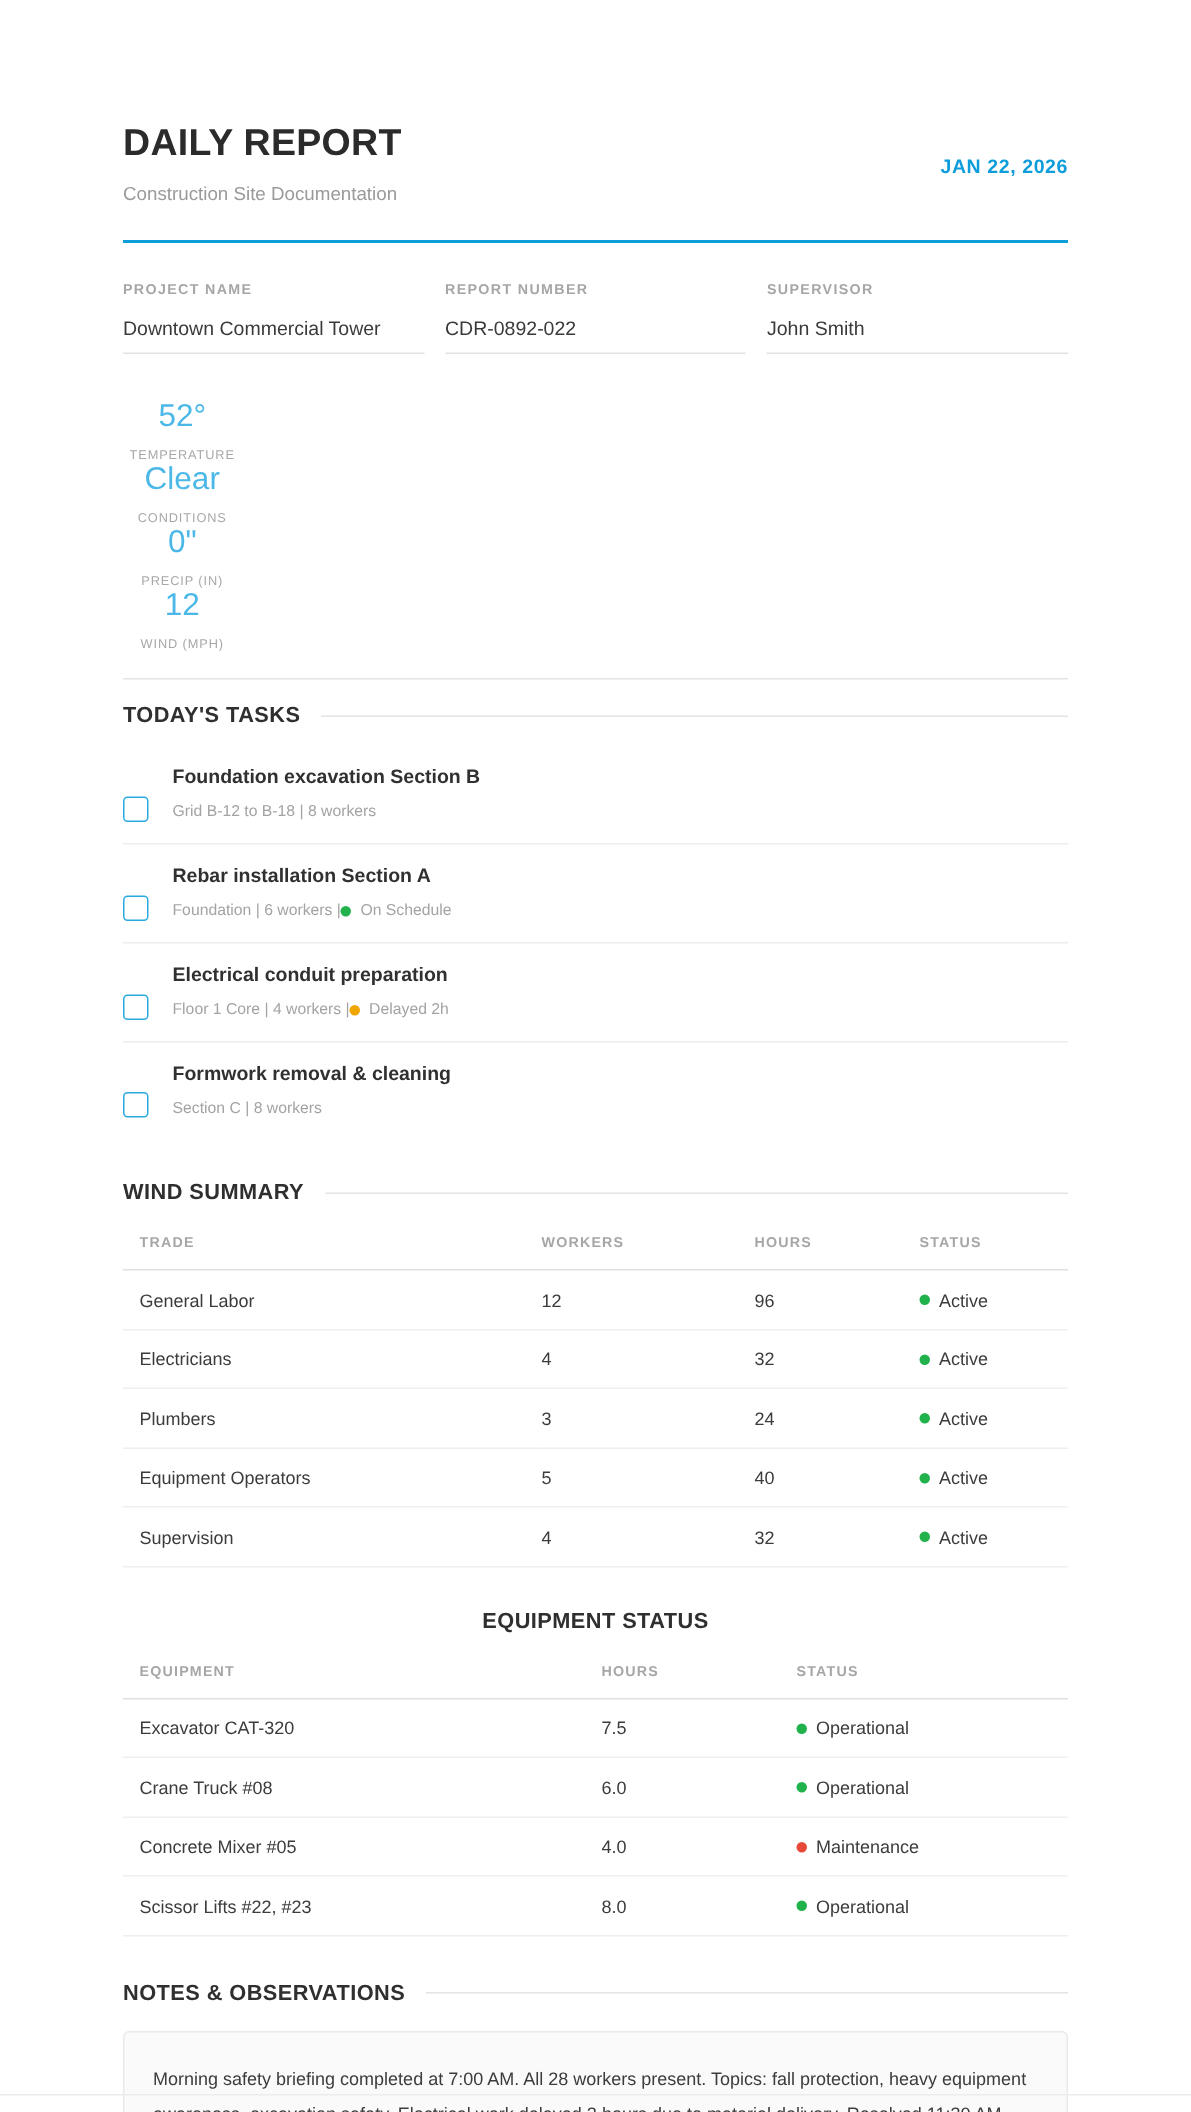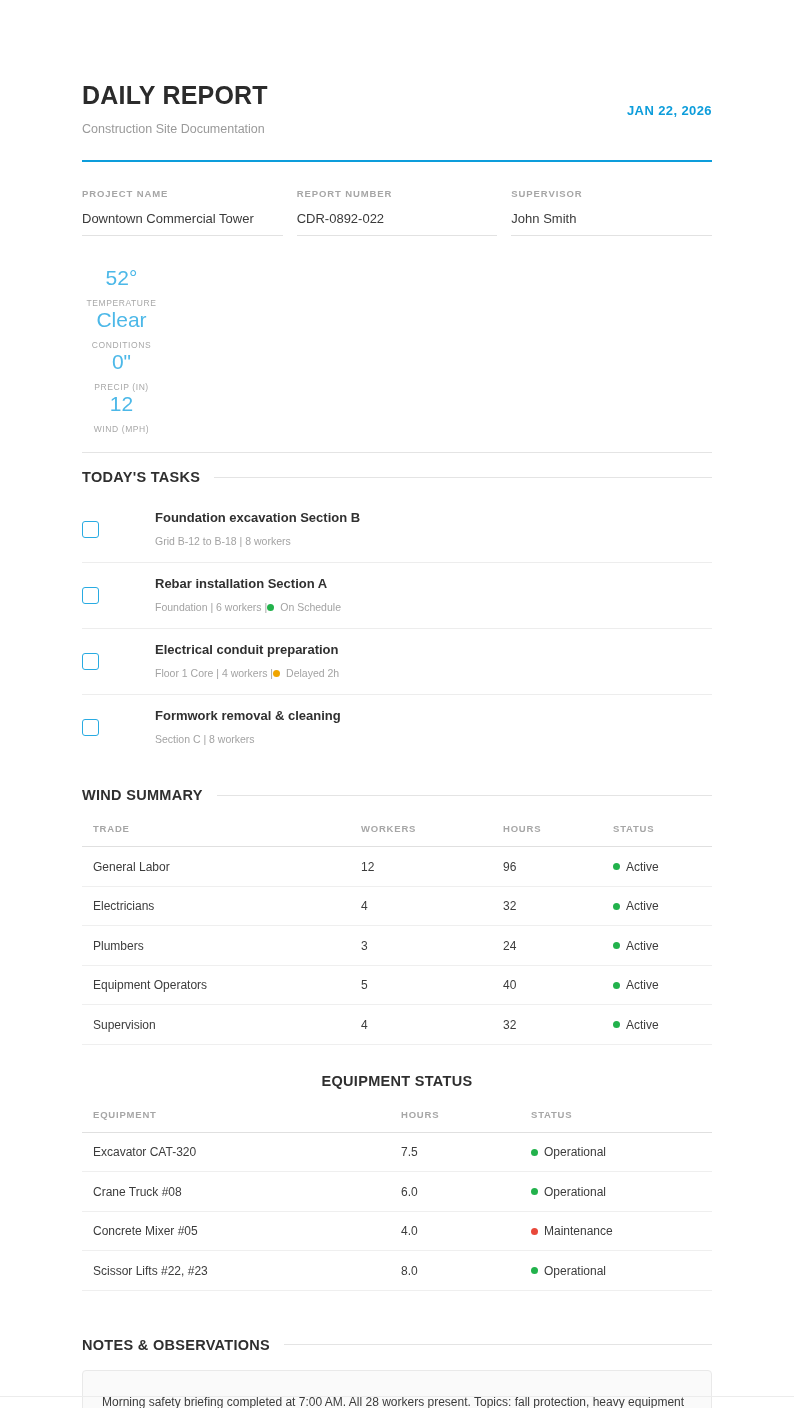--- a/index.html
+++ b/index.html
@@ -140,24 +140,23 @@
   .section-top-rule {
     height: 1px;
     background: #e4e4e4;
     margin-bottom: 16px;
   }
 
   
   .tasks { margin-top: 16px; }
   .task {
     display: flex;
-    align-items: center;
+    align-items: flex-end;
     padding: 13px 0 14px 0;
     border-bottom: 1px solid #ededed;
-    gap: 40px;
   }
   .task:last-child { border-bottom: none; }
   .checkbox {
     width: 17px;
     height: 17px;
     border: 1.6px solid #29abe2;
     border-radius: 3px;
     background: #ffffff;
     box-sizing: border-box;
     flex: 0 0 auto;
@@ -242,21 +241,21 @@
     padding-top: 16px;
     display: flex;
     justify-content: space-between;
     font-size: 10px;
     color: #b0b0b0;
   }
 
   .sp-tasks  { margin-top: 12px; }
   .sp-crew   { margin-top: 28px; }
   .sp-equip  { margin-top: 28px; flex-direction: column; }
-  .sp-notes  { margin-top: 46px; }
+  .sp-notes  { margin-top: 30px; }
 </style>
 </head>
 <body>
 
 <div class="page">
 
   <div class="header">
     <div class="title-block">
       <div class="doc-title">DAILY REPORT</div>
       <div class="doc-subtitle">Construction Site Documentation</div>

